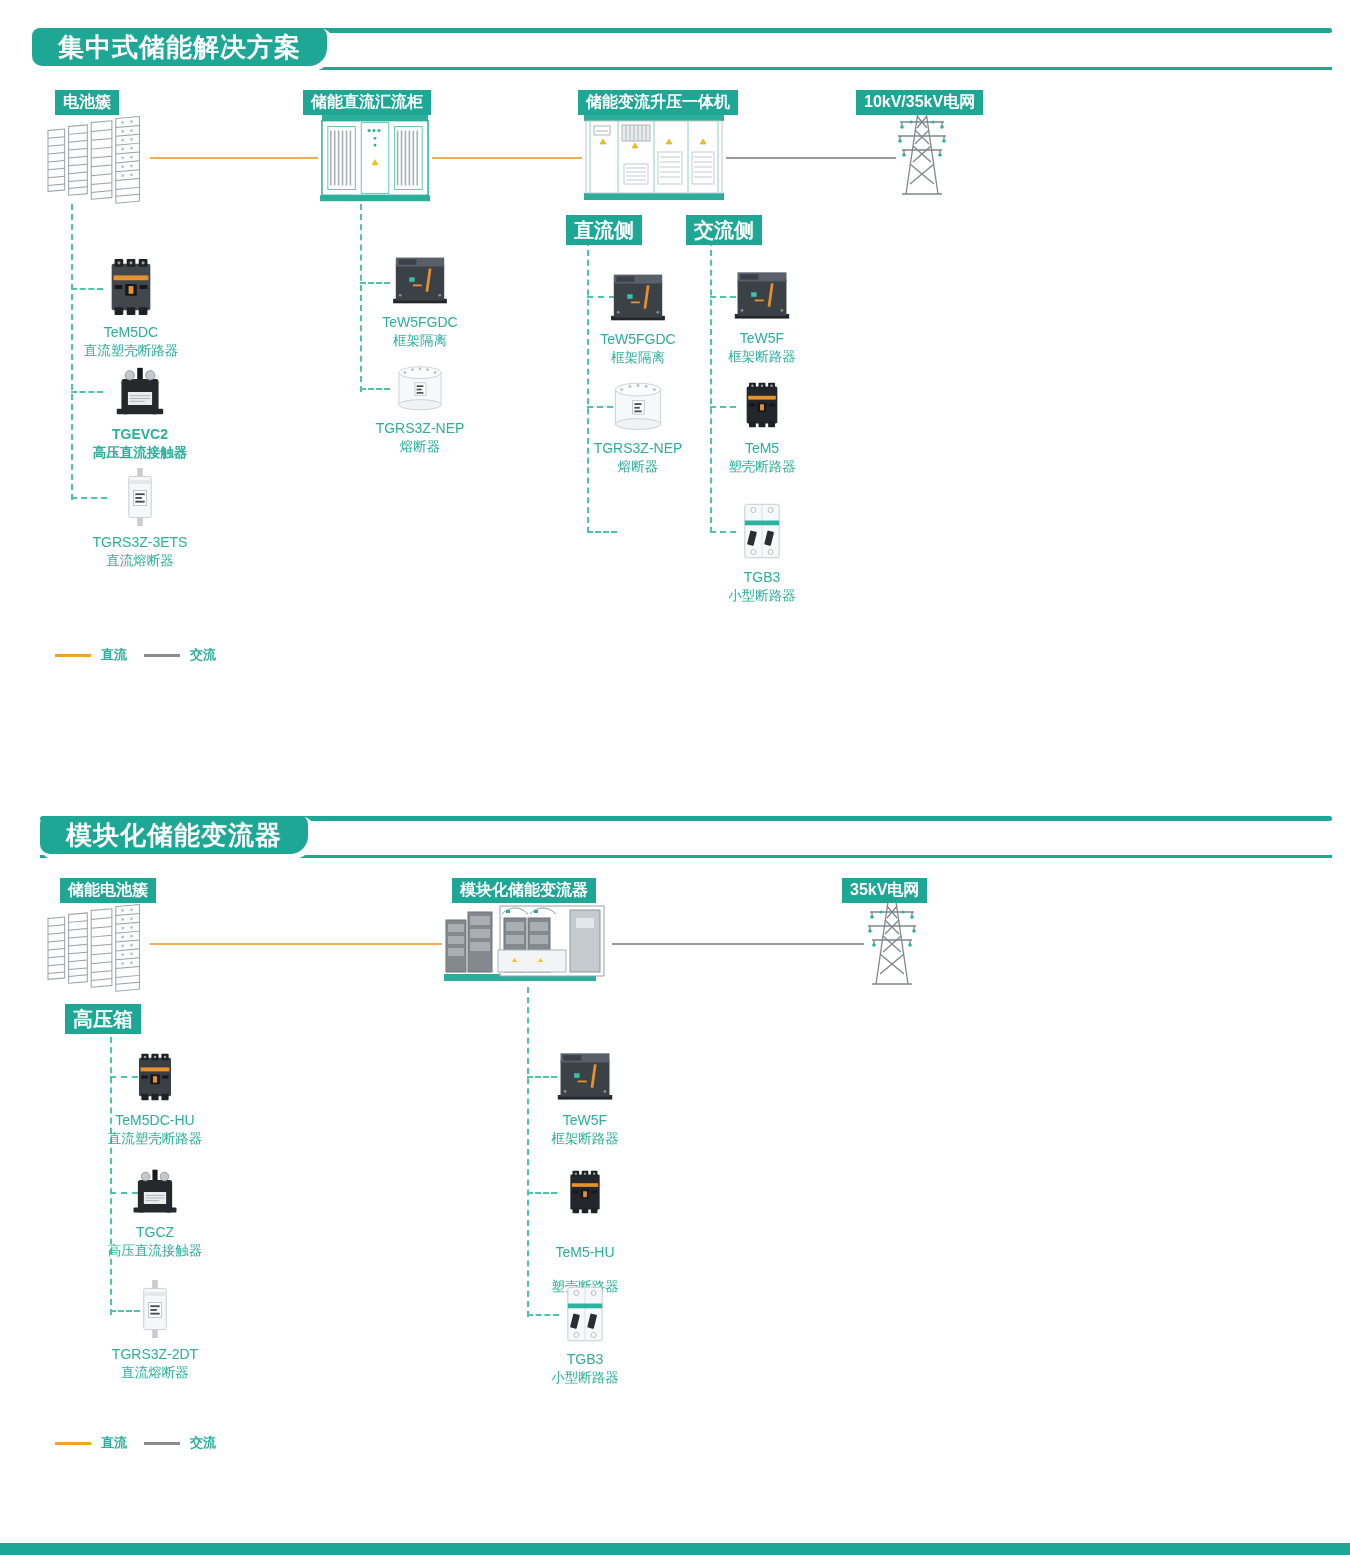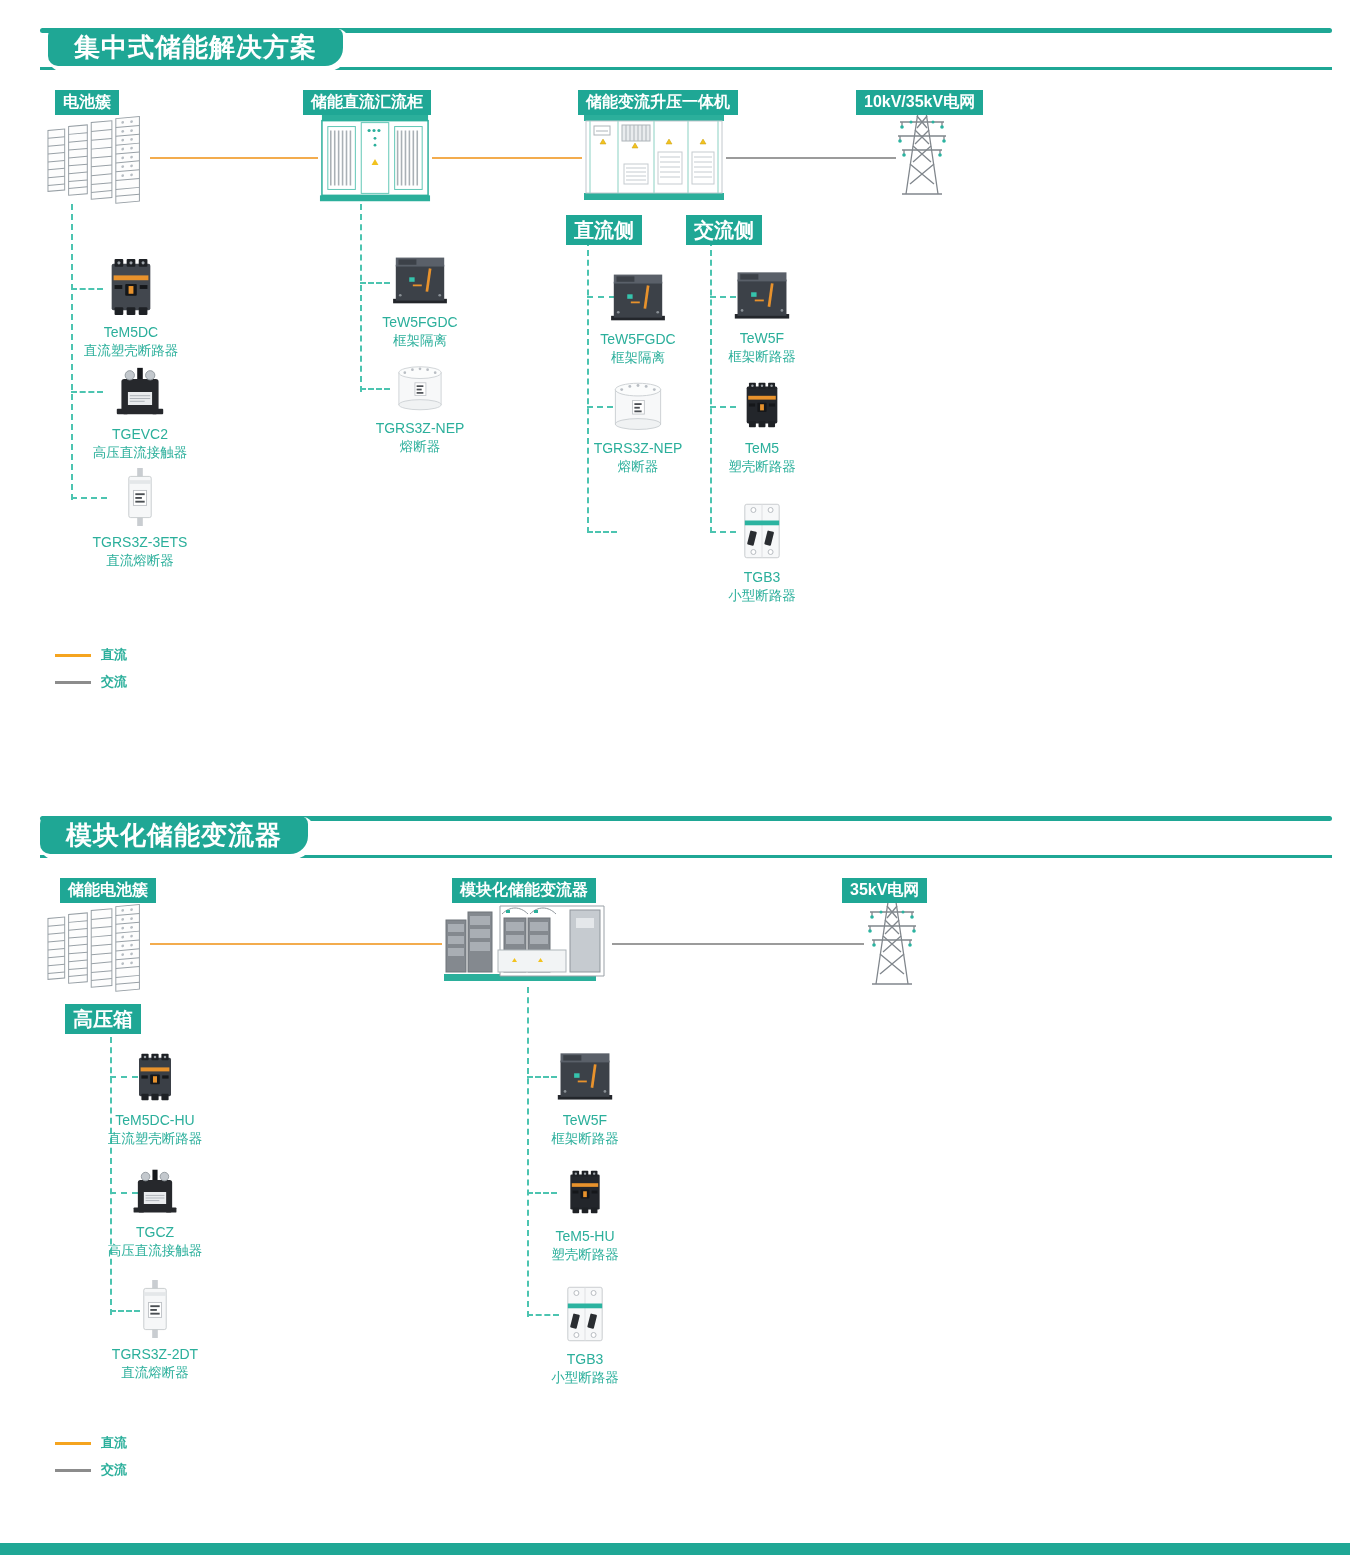--- a/index.html
+++ b/index.html
@@ -30,21 +30,21 @@
   
   .equip{position:absolute;z-index:2;}
 
   
   .product{position:absolute;width:150px;display:flex;flex-direction:column;align-items:center;
     text-align:center;z-index:2;}
   .product .pname{margin-top:7px;font-size:14px;color:#2BAF9B;line-height:1.3;}
   .product .pdesc{margin-top:1px;font-size:13.5px;color:#2BAF9B;line-height:1.3;}
 
   
-  .legend{position:absolute;display:flex;flex-direction:column;gap:9px;z-index:2;}
+  .legend{position:absolute;display:flex;flex-direction:row;gap:17px;z-index:2;}
   .legend-row{display:flex;align-items:center;gap:10px;}
   .legend-line{width:36px;height:3px;}
   .legend-line.dc{background:#F5A41F;}
   .legend-line.ac{background:#8C8C8C;}
   .legend-text{font-size:13px;font-weight:bold;color:#2BAF9B;}
 
   .footer-bar{position:absolute;left:0;right:0;bottom:0;height:12px;background:#1FA795;}
 </style>
 </head>
 <body>
@@ -325,21 +325,21 @@
       <rect x="26" y="30" width="7" height="15" rx="1" transform="rotate(14 29.5 37.5)"></rect>
     </g>
   </symbol>
 </defs>
 </svg>
 
 <div id="page">
 
   <div class="head-strip" style="left:40px;top:28px;right:18px;"></div>
   <div class="head-line" style="left:40px;top:67px;right:18px;"></div>
-  <div class="head-banner" style="left:48px;top:28px;">集中式储能解决方案</div>
+  <div class="head-banner" style="left:32px;top:28px;">集中式储能解决方案</div>
 
   <div class="badge" style="left:55px;top:90px;">电池簇</div>
   <div class="badge" style="left:303px;top:90px;">储能直流汇流柜</div>
   <div class="badge" style="left:578px;top:90px;">储能变流升压一体机</div>
   <div class="badge" style="left:856px;top:90px;">10kV/35kV电网</div>
 
   <div class="h-line dc" style="left:150px;top:157px;width:168px;"></div>
   <div class="h-line dc" style="left:432px;top:157px;width:150px;"></div>
   <div class="h-line ac" style="left:726px;top:157px;width:170px;"></div>
 
@@ -376,21 +376,21 @@
   <div class="hdash" style="left:710px;top:406px;width:26px;"></div>
   <div class="hdash" style="left:710px;top:531px;width:26px;"></div>
 
   <div class="product" style="left:56px;top:258px;">
     <svg width="58" height="58" style="color:#42474E">
         <use href="#sym-mccb"></use>
       </svg>
     <div class="pname">TeM5DC</div>
     <div class="pdesc">直流塑壳断路器</div>
   </div>
-  <div class="product" style="left:65px;top:366px;">
+  <div class="product" style="left:65px;top:366px;font-weight:bold;">
     <svg width="52" height="52">
         <use href="#sym-contactor"></use>
       </svg>
     <div class="pname">TGEVC2</div>
     <div class="pdesc">高压直流接触器</div>
   </div>
   <div class="product" style="left:65px;top:468px;">
     <svg width="38" height="58">
         <use href="#sym-nhfuse"></use>
       </svg>
@@ -515,21 +515,21 @@
     <div class="pdesc">直流熔断器</div>
   </div>
 
   <div class="product" style="left:510px;top:1048px;">
     <svg width="58" height="56" style="color:#3C4148">
         <use href="#sym-acb"></use>
       </svg>
     <div class="pname">TeW5F</div>
     <div class="pdesc">框架断路器</div>
   </div>
-  <div class="product" style="left:510px;top:1164px;">
+  <div class="product" style="left:510px;top:1164px;gap:16px;">
     <svg width="44" height="56" style="color:#23262B">
         <use href="#sym-mccb"></use>
       </svg>
     <div class="pname">TeM5-HU</div>
     <div class="pdesc">塑壳断路器</div>
   </div>
   <div class="product" style="left:510px;top:1285px;">
     <svg width="42" height="58">
         <use href="#sym-mcb"></use>
       </svg>

